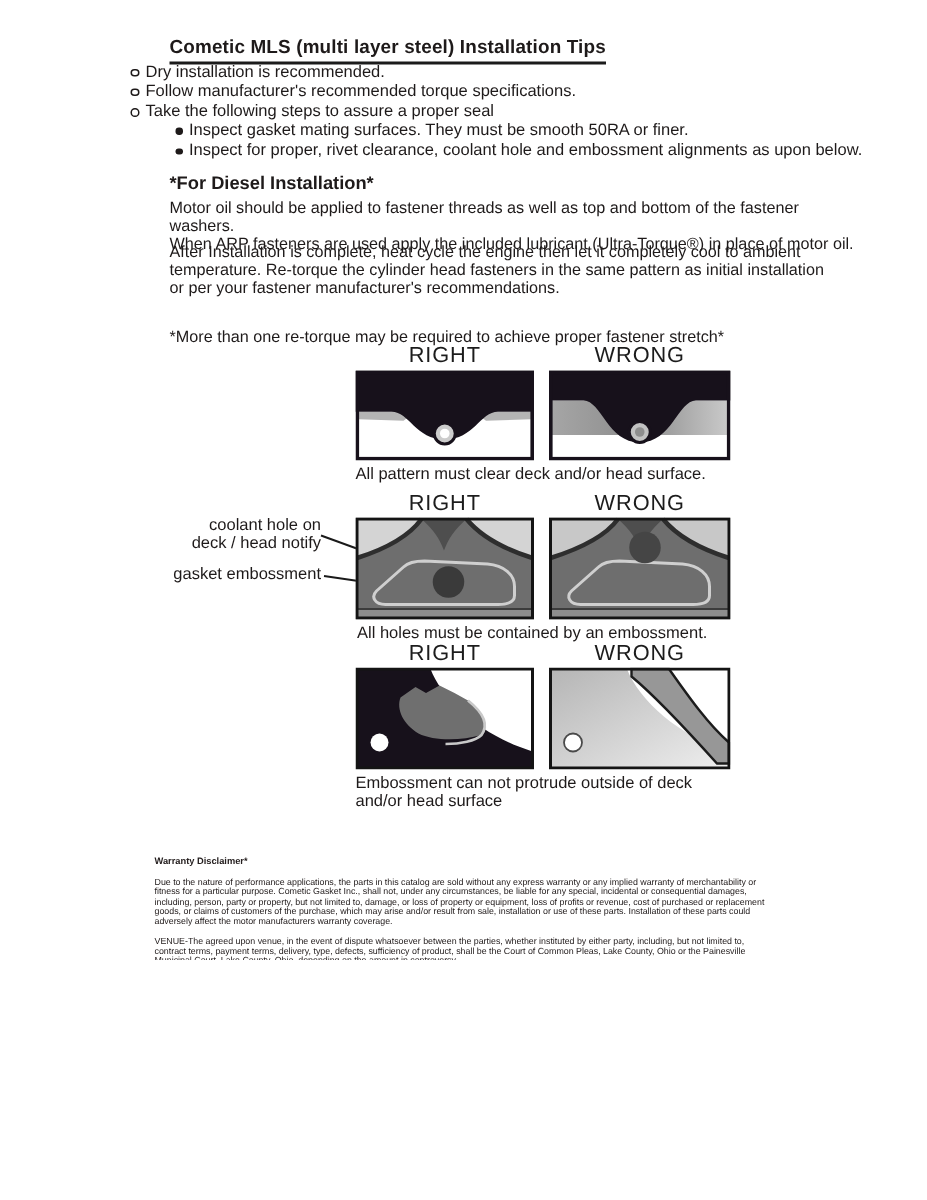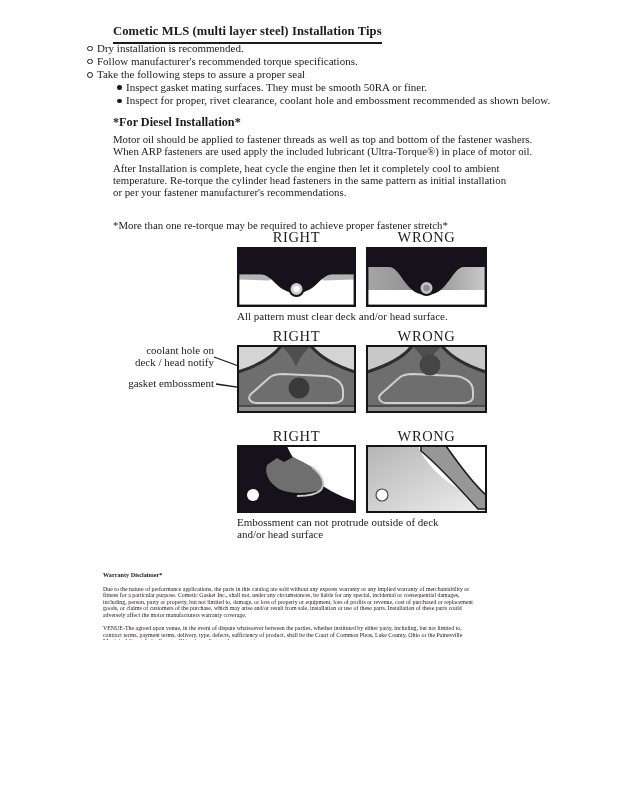--- a/index.html
+++ b/index.html
@@ -1,17 +1,17 @@
 <!DOCTYPE html>
 <html><head>
 <meta charset="utf-8">
 <style>
   html,body{margin:0;padding:0;background:#ffffff;}
   .page{position:relative;width:618px;height:640px;background:#ffffff;overflow:hidden;
-        font-family:Liberation Serif, serif;color:#1e1a1a;border-radius:20px;}
+        font-family:Liberation Sans, sans-serif;color:#1e1a1a;border-radius:20px;}
   .abs{position:absolute;}
 
   
   .title{left:113px;top:24px;font-size:12.6px;font-weight:bold;letter-spacing:.1px;
          border-bottom:2px solid #1b1b1b;padding-bottom:3px;margin:0;display:inline-block;}
 
   
   .tips{left:87px;top:42px;list-style:none;margin:0;padding:0;font-size:11px;line-height:13.1px;}
   .tips li{position:relative;padding-left:10px;}
   .tips li.t::before{content:"";position:absolute;left:0;top:3.6px;width:3.8px;height:3.8px;
@@ -65,21 +65,21 @@
 
 <div class="page">
 
   <h1 class="abs title">Cometic MLS (multi layer steel) Installation Tips</h1>
 
   <ul class="abs tips">
     <li class="t">Dry installation is recommended.</li>
     <li class="t">Follow manufacturer's recommended torque specifications.</li>
     <li class="t">Take the following steps to assure a proper seal</li>
     <li class="s">Inspect gasket mating surfaces.  They must be smooth 50RA or finer.</li>
-    <li class="s">Inspect for proper, rivet clearance, coolant hole and embossment recommended as shown below.</li>
+    <li class="s">Inspect for proper, rivet clearance, coolant hole and embossment alignments as upon below.</li>
   </ul>
 
   <h2 class="abs h2 diesel-heading">*For Diesel Installation*</h2>
   <p class="abs body-p diesel-p1">Motor oil should be applied to fastener threads as well as top and bottom of the fastener washers.
 When ARP fasteners are used apply the included lubricant (Ultra-Torque®) in place of motor oil.</p>
   <p class="abs body-p diesel-p2">After Installation is complete, heat cycle the engine then let it completely cool to ambient
 temperature. Re-torque the cylinder head fasteners in the same pattern as initial installation
 or per your fastener manufacturer's recommendations.</p>
   <p class="abs body-p diesel-note">*More than one re-torque may be required to achieve proper fastener stretch*</p>
 
@@ -158,20 +158,21 @@
       <path d="M1,27 C20,21 38,12 46,1" stroke="#2e2e2e" stroke-width="3" fill="none"></path>
       <path d="M120,27 C101,21 85,12 76,1" stroke="#2e2e2e" stroke-width="3" fill="none"></path>
       <rect x="1" y="61" width="119" height="6" fill="#8d8d8d"></rect>
       <line x1="1" y1="61" x2="120" y2="61" stroke="#3c3c3c" stroke-width="1.4"></line>
       <path d="M21,58 C14,58 11,53 15,49 L33,33 C36,30 41,29 47,29 L89,31 C100,32 107,38 107,46 L107,52 C107,57 102,58 96,58 Z" fill="none" stroke="#cfcfcf" stroke-width="2"></path>
       <circle cx="64" cy="20" r="10.5" fill="#454545"></circle>
       <rect x="1" y="1" width="119" height="66" fill="none" stroke="#141414" stroke-width="2"></rect>
     </svg>
   </div>
 
+  <div class="abs dg-caption d2-cap">All holes must be contained by an embossment.</div>
 
   <div class="abs dg-label d3-rl">RIGHT</div>
   <div class="abs dg-label d3-wl">WRONG</div>
 
   <div class="panel d3-rp">
     <svg viewBox="0 0 119 68">
       <rect width="119" height="68" fill="#ffffff"></rect>
       <path d="M1,1 H50 C58,22 85,46 118,56 V67 H1 Z" fill="#17111b"></path>
       <path d="M30,20 L40,13 L47,17 L56,12 L66,17 L75,22 C85,30 89,38 84,45 C70,49 52,49 42,44 C32,38 27,28 30,20 Z" fill="#6f6f6f"></path>
       <path d="M75,22 C85,30 89,38 84,45 C80,49 70,51 60,51" stroke="#c9c9c9" stroke-width="1.8" fill="none"></path>

